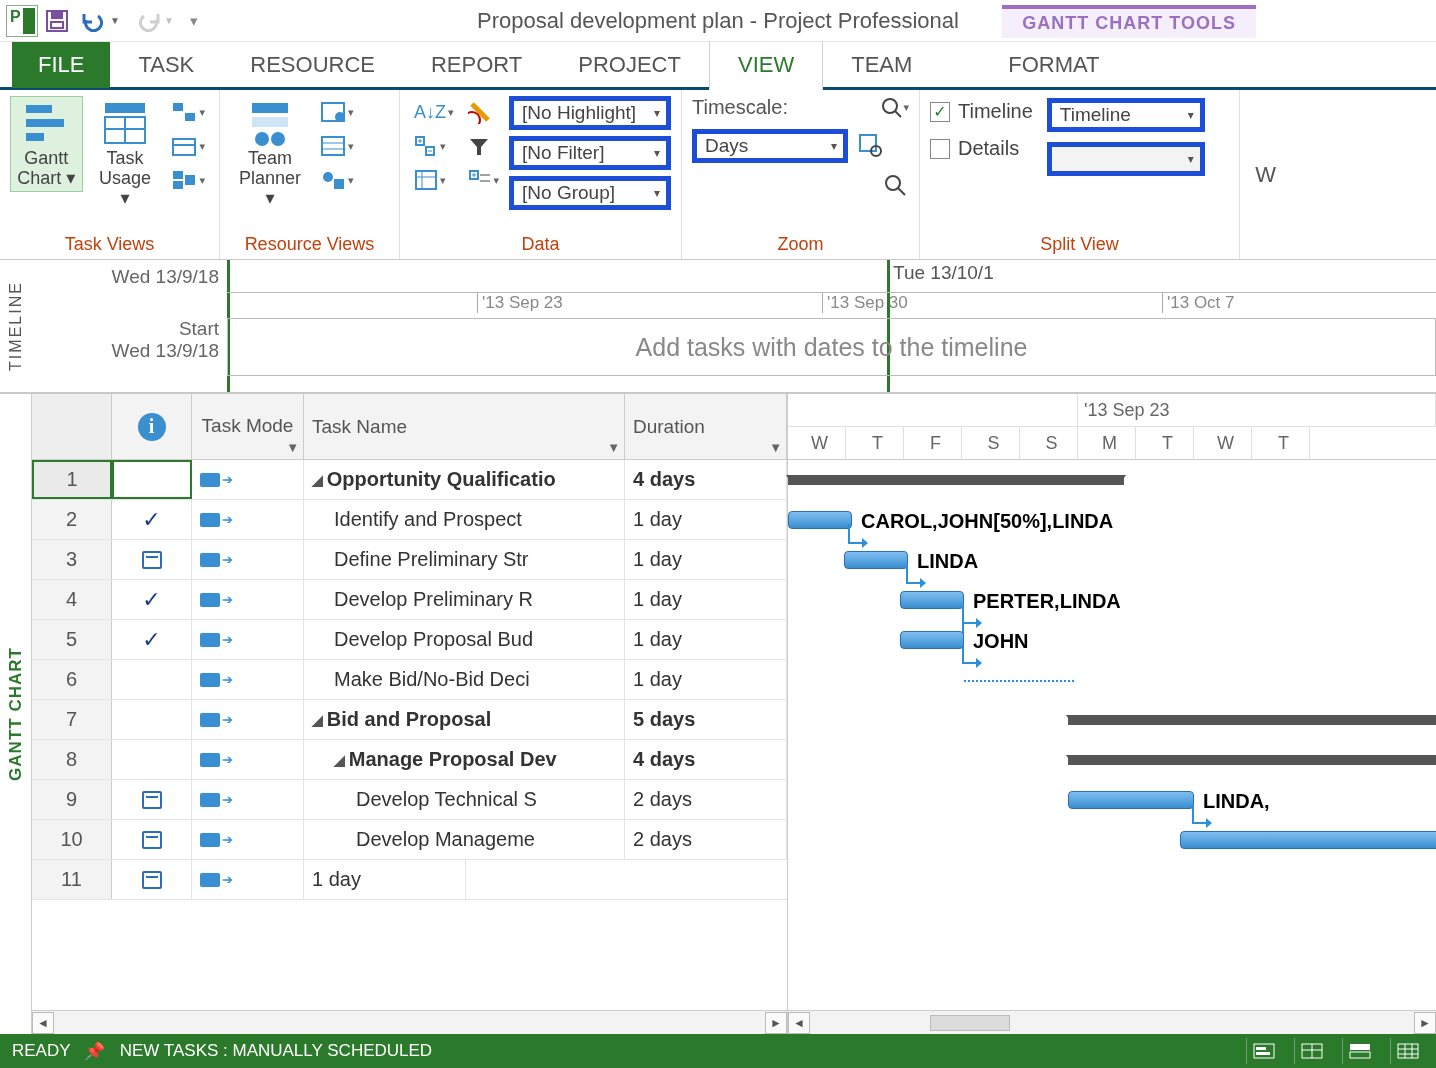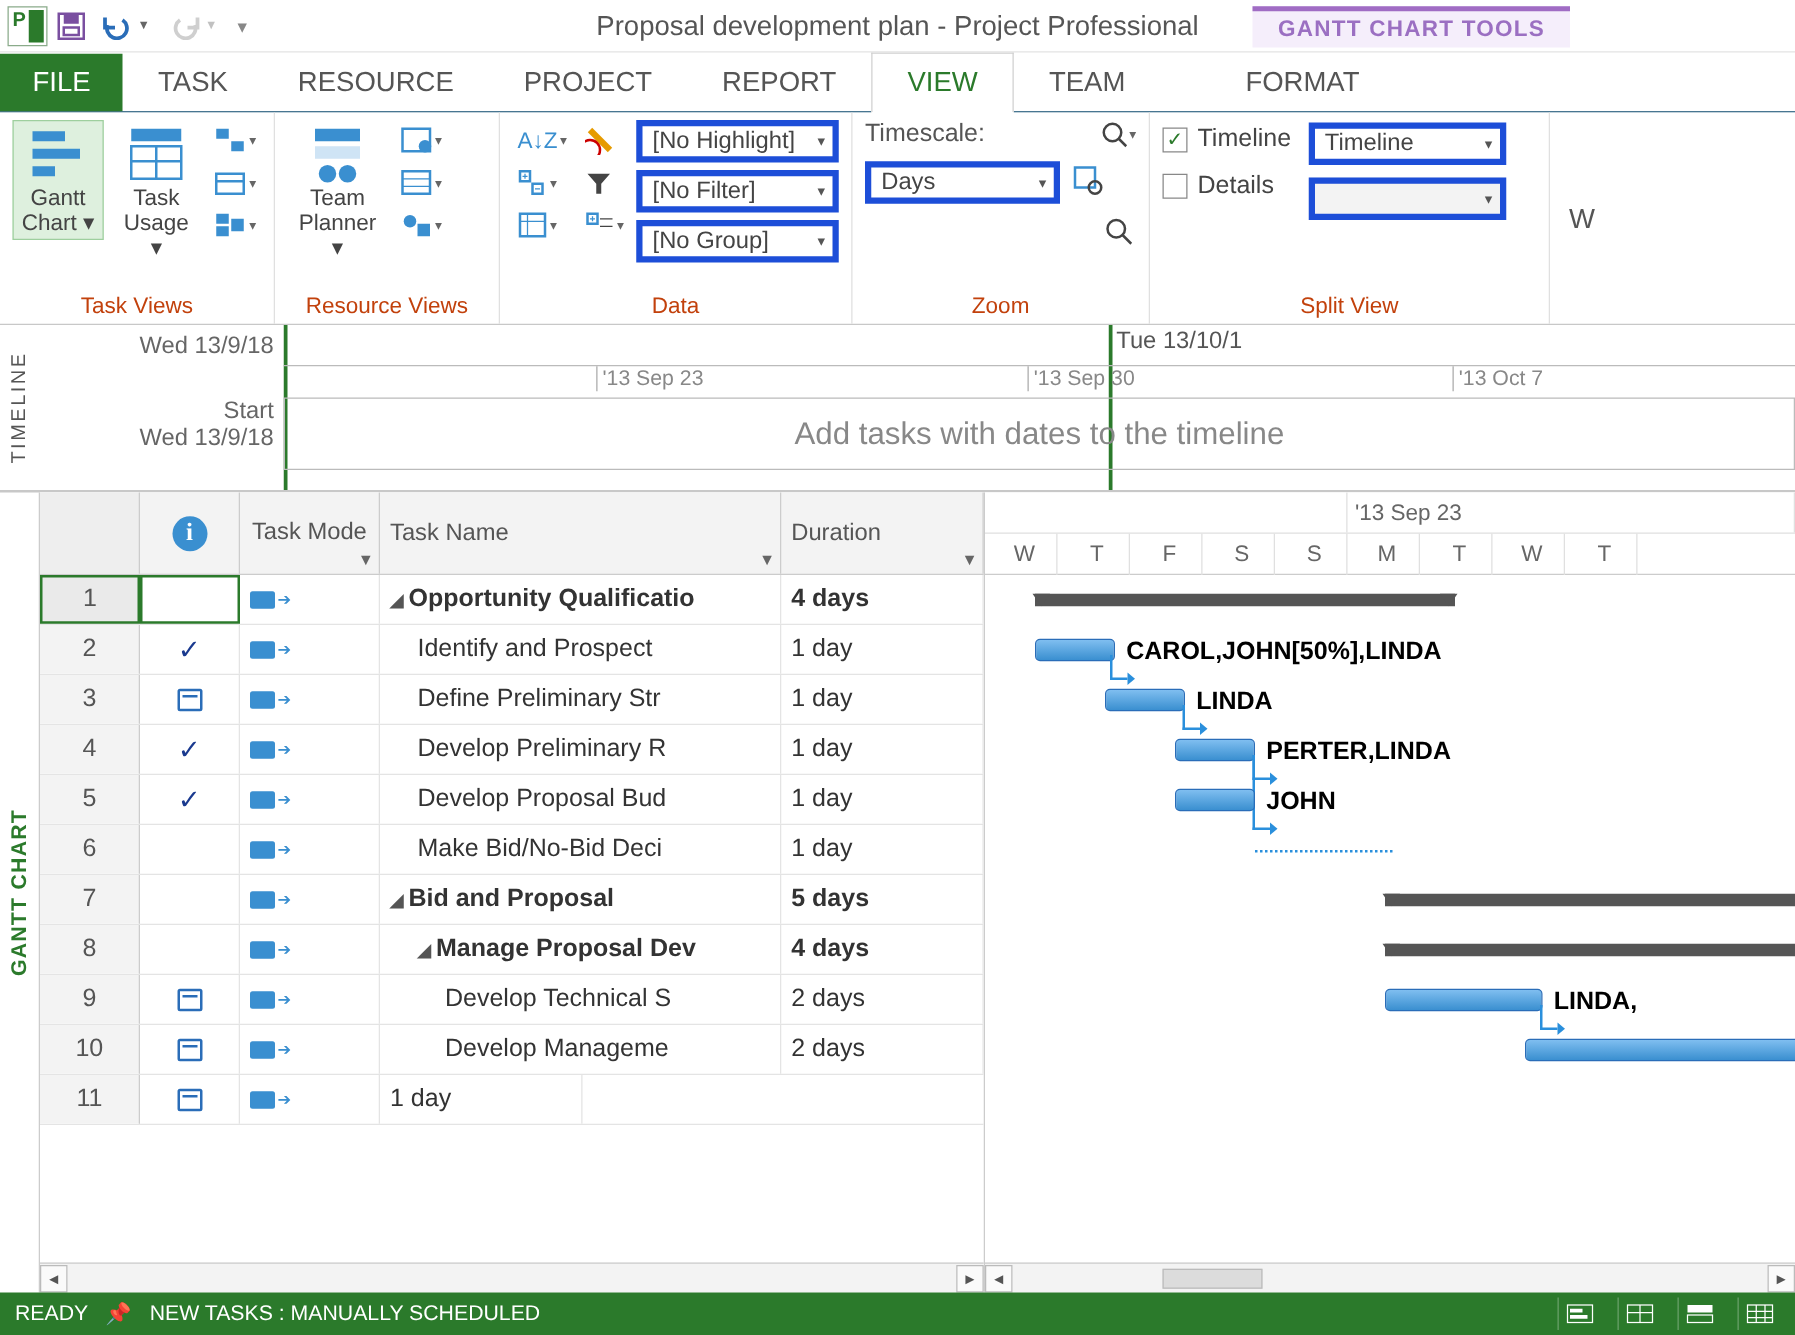--- a/index.html
+++ b/index.html
@@ -11,21 +11,21 @@
 .qat .proj-icon::before { content:"P"; position:absolute; left:3px; top:2px; font-weight:bold; color:#2b7a2b; font-size:16px;}
 .qat .proj-icon::after { content:""; position:absolute; right:2px; top:2px; width:12px; height:26px; background:#2b7a2b;}
 .qat .save-icon svg { display:block;}
 .qat .undo-btn, .qat .redo-btn { display:flex; align-items:center; gap:2px; padding:2px 4px;}
 .qat .dropdown-caret { font-size:10px; color:#666;}
 .qat .title { position:absolute; left:0; right:0; text-align:center; font-size:22px; color:#555; pointer-events:none;}
 .qat .contextual-tab { position:absolute; right:180px; top:0; height:42px; display:flex; align-items:center; }
 .qat .contextual-tab .ct-inner { background:#f5eefb; border-top:4px solid #a06cc4; padding:4px 20px; color:#9b6fc2; font-weight:600; letter-spacing:1px; font-size:18px;}
 
 
-.ribbon-tabs { height:48px; display:flex; align-items:center; padding-left:0; border-bottom:1px solid #0c4a6e; }
+.ribbon-tabs { height:48px; display:flex; align-items:center; padding-left:12px; border-bottom:3px solid #0c4a6e; }
 .ribbon-tabs .tab { padding:10px 28px; font-size:22px; color:#555; cursor:pointer;}
 .ribbon-tabs .file-tab { background:#2b7a2b; color:#fff; padding:10px 26px; font-size:22px;}
 .ribbon-tabs .tab.active { border:1px solid #d0d0d0; border-bottom:2px solid #fff; color:#2b7a2b; font-weight:500; margin-bottom:-1px; background:#fff;}
 
 
 .ribbon { height:170px; display:flex; border-bottom:1px solid #c8c8c8; background:#fff; position:relative;}
 .ribbon .group { border-right:1px solid #e0e0e0; padding:6px 10px 4px 10px; display:flex; flex-direction:column; }
 .ribbon .group .g-body { flex:1; display:flex; gap:6px; align-items:flex-start;}
 .ribbon .group .g-label { text-align:center; font-size:18px; color:#c2410c; padding-top:4px;}
 .big-btn { display:flex; flex-direction:column; align-items:center; justify-content:flex-end; width:80px; padding:2px 4px; gap:2px; cursor:pointer; border:1px solid transparent;}
@@ -97,21 +97,21 @@
 .hscroll .track { flex:1;}
 
 
 .gantt-head { height:66px; border-bottom:1px solid #ccc; position:relative; background:#fff;}
 .gantt-head .top-row, .gantt-head .bot-row { position:absolute; left:0; right:0; display:flex;}
 .gantt-head .top-row { top:0; height:33px; border-bottom:1px solid #e0e0e0;}
 .gantt-head .bot-row { top:33px; height:33px;}
 .gantt-head .tcell { border-right:1px solid #e0e0e0; font-size:18px; color:#666; display:flex; align-items:center; padding-left:6px;}
 
 .gantt-body { position:absolute; top:66px; left:0; right:0; bottom:24px;}
-.g-row { height:40px; position:relative;margin-left:40px;}
+.g-row { height:40px; position:relative;}
 .sum-bar { position:absolute; height:10px; background:#555; top:15px;}
 .sum-bar::before, .sum-bar::after { content:""; position:absolute; width:0; height:0; border-left:7px solid transparent; border-right:7px solid transparent; border-top:10px solid #555; top:0;}
 .sum-bar::before{ left:-2px;} .sum-bar::after{ right:-2px;}
 .task-bar { position:absolute; height:18px; top:11px; border-radius:4px;
   background: linear-gradient(#7fbef0,#3a8fd0); border:1px solid #2a6db8;}
 .bar-label { position:absolute; left:100%; margin-left:10px; top:-2px; font-size:20px; font-weight:700; color:#000; white-space:nowrap;}
 .link-down { position:absolute; width:14px; border-left:2px solid #2a8fdc; border-bottom:2px solid #2a8fdc;}
 .link-down::after { content:""; position:absolute; right:-6px; bottom:-6px; width:0;height:0; border-left:6px solid #2a8fdc; border-top:5px solid transparent; border-bottom:5px solid transparent;}
 .dotted-link { position:absolute; border-top:2px dotted #2a8fdc;}
 
@@ -153,22 +153,22 @@
   <div class="title">Proposal development plan - Project Professional</div>
   <div class="contextual-tab">
     <div class="ct-inner">GANTT CHART TOOLS</div>
   </div>
 </div>
 
 <div class="ribbon-tabs">
   <div class="file-tab">FILE</div>
   <div class="tab">TASK</div>
   <div class="tab">RESOURCE</div>
+  <div class="tab">REPORT</div>
   <div class="tab">PROJECT</div>
-  <div class="tab">REPORT</div>
   <div class="tab active">VIEW</div>
   <div class="tab">TEAM</div>
   <div class="tab" style="margin-left:40px">FORMAT</div>
 </div>
 
 <div class="ribbon">
 
   <div class="group" style="width:220px">
     <div class="g-body">
       <div class="big-btn highlight">

